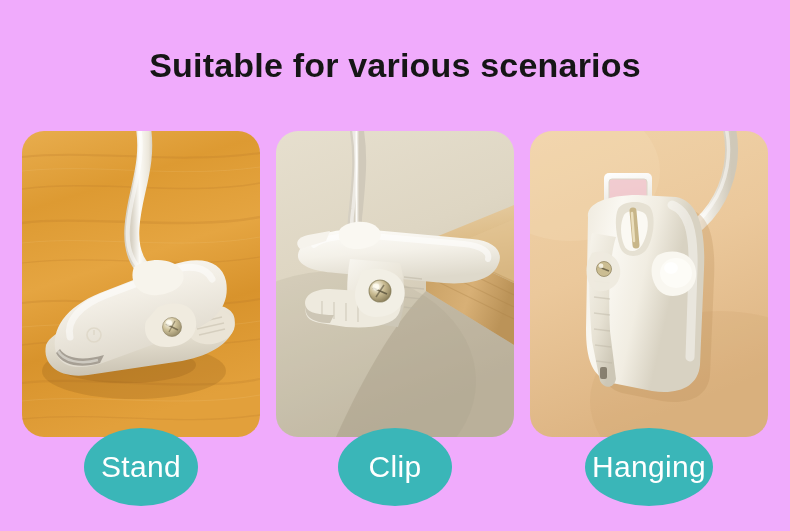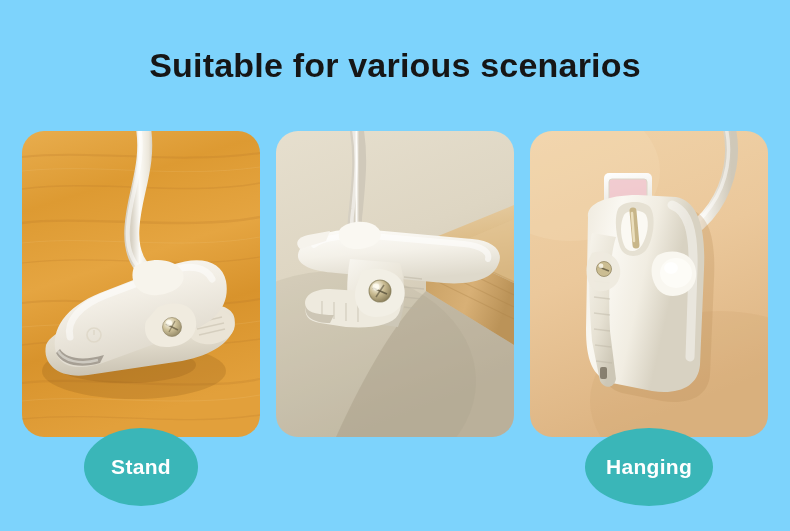--- a/index.html
+++ b/index.html
@@ -12,21 +12,21 @@
     background: #ffffff;
     font-family: "Liberation Sans", "DejaVu Sans", sans-serif;
     overflow: hidden;
     position: relative;
   }
 
   .infographic {
     width: 790px;
     height: 531px;
     position: relative;
-    background: #7dd3fc;
+    background: #f0abfc;
   }
 
   
   .title {
     position: absolute;
     top: 44px;
     left: 0;
     width: 790px;
     text-align: center;
     font-size: 34px;
@@ -79,22 +79,22 @@
     border-radius: 50%;
     background: #3ab6b8;
     display: flex;
     align-items: center;
     justify-content: center;
     z-index: 5;
   }
   .badge.wide { width: 128px; justify-content: center; }
   .badge-label {
     color: #ffffff;
-    font-size: 21px;
-    font-weight: bold;
+    font-size: 30px;
+    font-weight: normal;
     line-height: 28px;
     white-space: nowrap;
     letter-spacing: 0.3px;
   }
 </style>
 </head>
 <body>
 
 <div class="infographic">
 
@@ -299,20 +299,23 @@
           <circle cx="104" cy="160" r="11" fill="url(#screwG2)"></circle>
           <circle cx="104" cy="160" r="11" fill="none" stroke="#7e7450" stroke-width="1.1" opacity="0.65"></circle>
           <path d="M97 157 L111 163" stroke="#5f5740" stroke-width="1.8" opacity="0.85"></path>
           <path d="M100 166 L108 154" stroke="#5f5740" stroke-width="1.5" opacity="0.65"></path>
           <circle cx="100" cy="156" r="3.4" fill="#fffdf2" opacity="0.8"></circle>
 
           <path d="M64 98 C74 88, 98 88, 104 100 C108 110, 96 118, 80 118
                    C66 118, 60 108, 64 98 Z" fill="#faf8f2"></path>
         </svg>
       </div>
+      <div class="badge">
+        <span class="badge-label">Clip</span>
+      </div>
     </div>
 
     <div class="panel panel-3">
       <div class="photo">
         <svg width="238" height="306" viewBox="0 0 238 306" xmlns="http://www.w3.org/2000/svg">
           <defs>
             <linearGradient id="wallH" x1="0" y1="0" x2="0.3" y2="1">
               <stop offset="0%" stop-color="#f0d3a9"></stop>
               <stop offset="50%" stop-color="#ebc89b"></stop>
               <stop offset="100%" stop-color="#ddb482"></stop>

